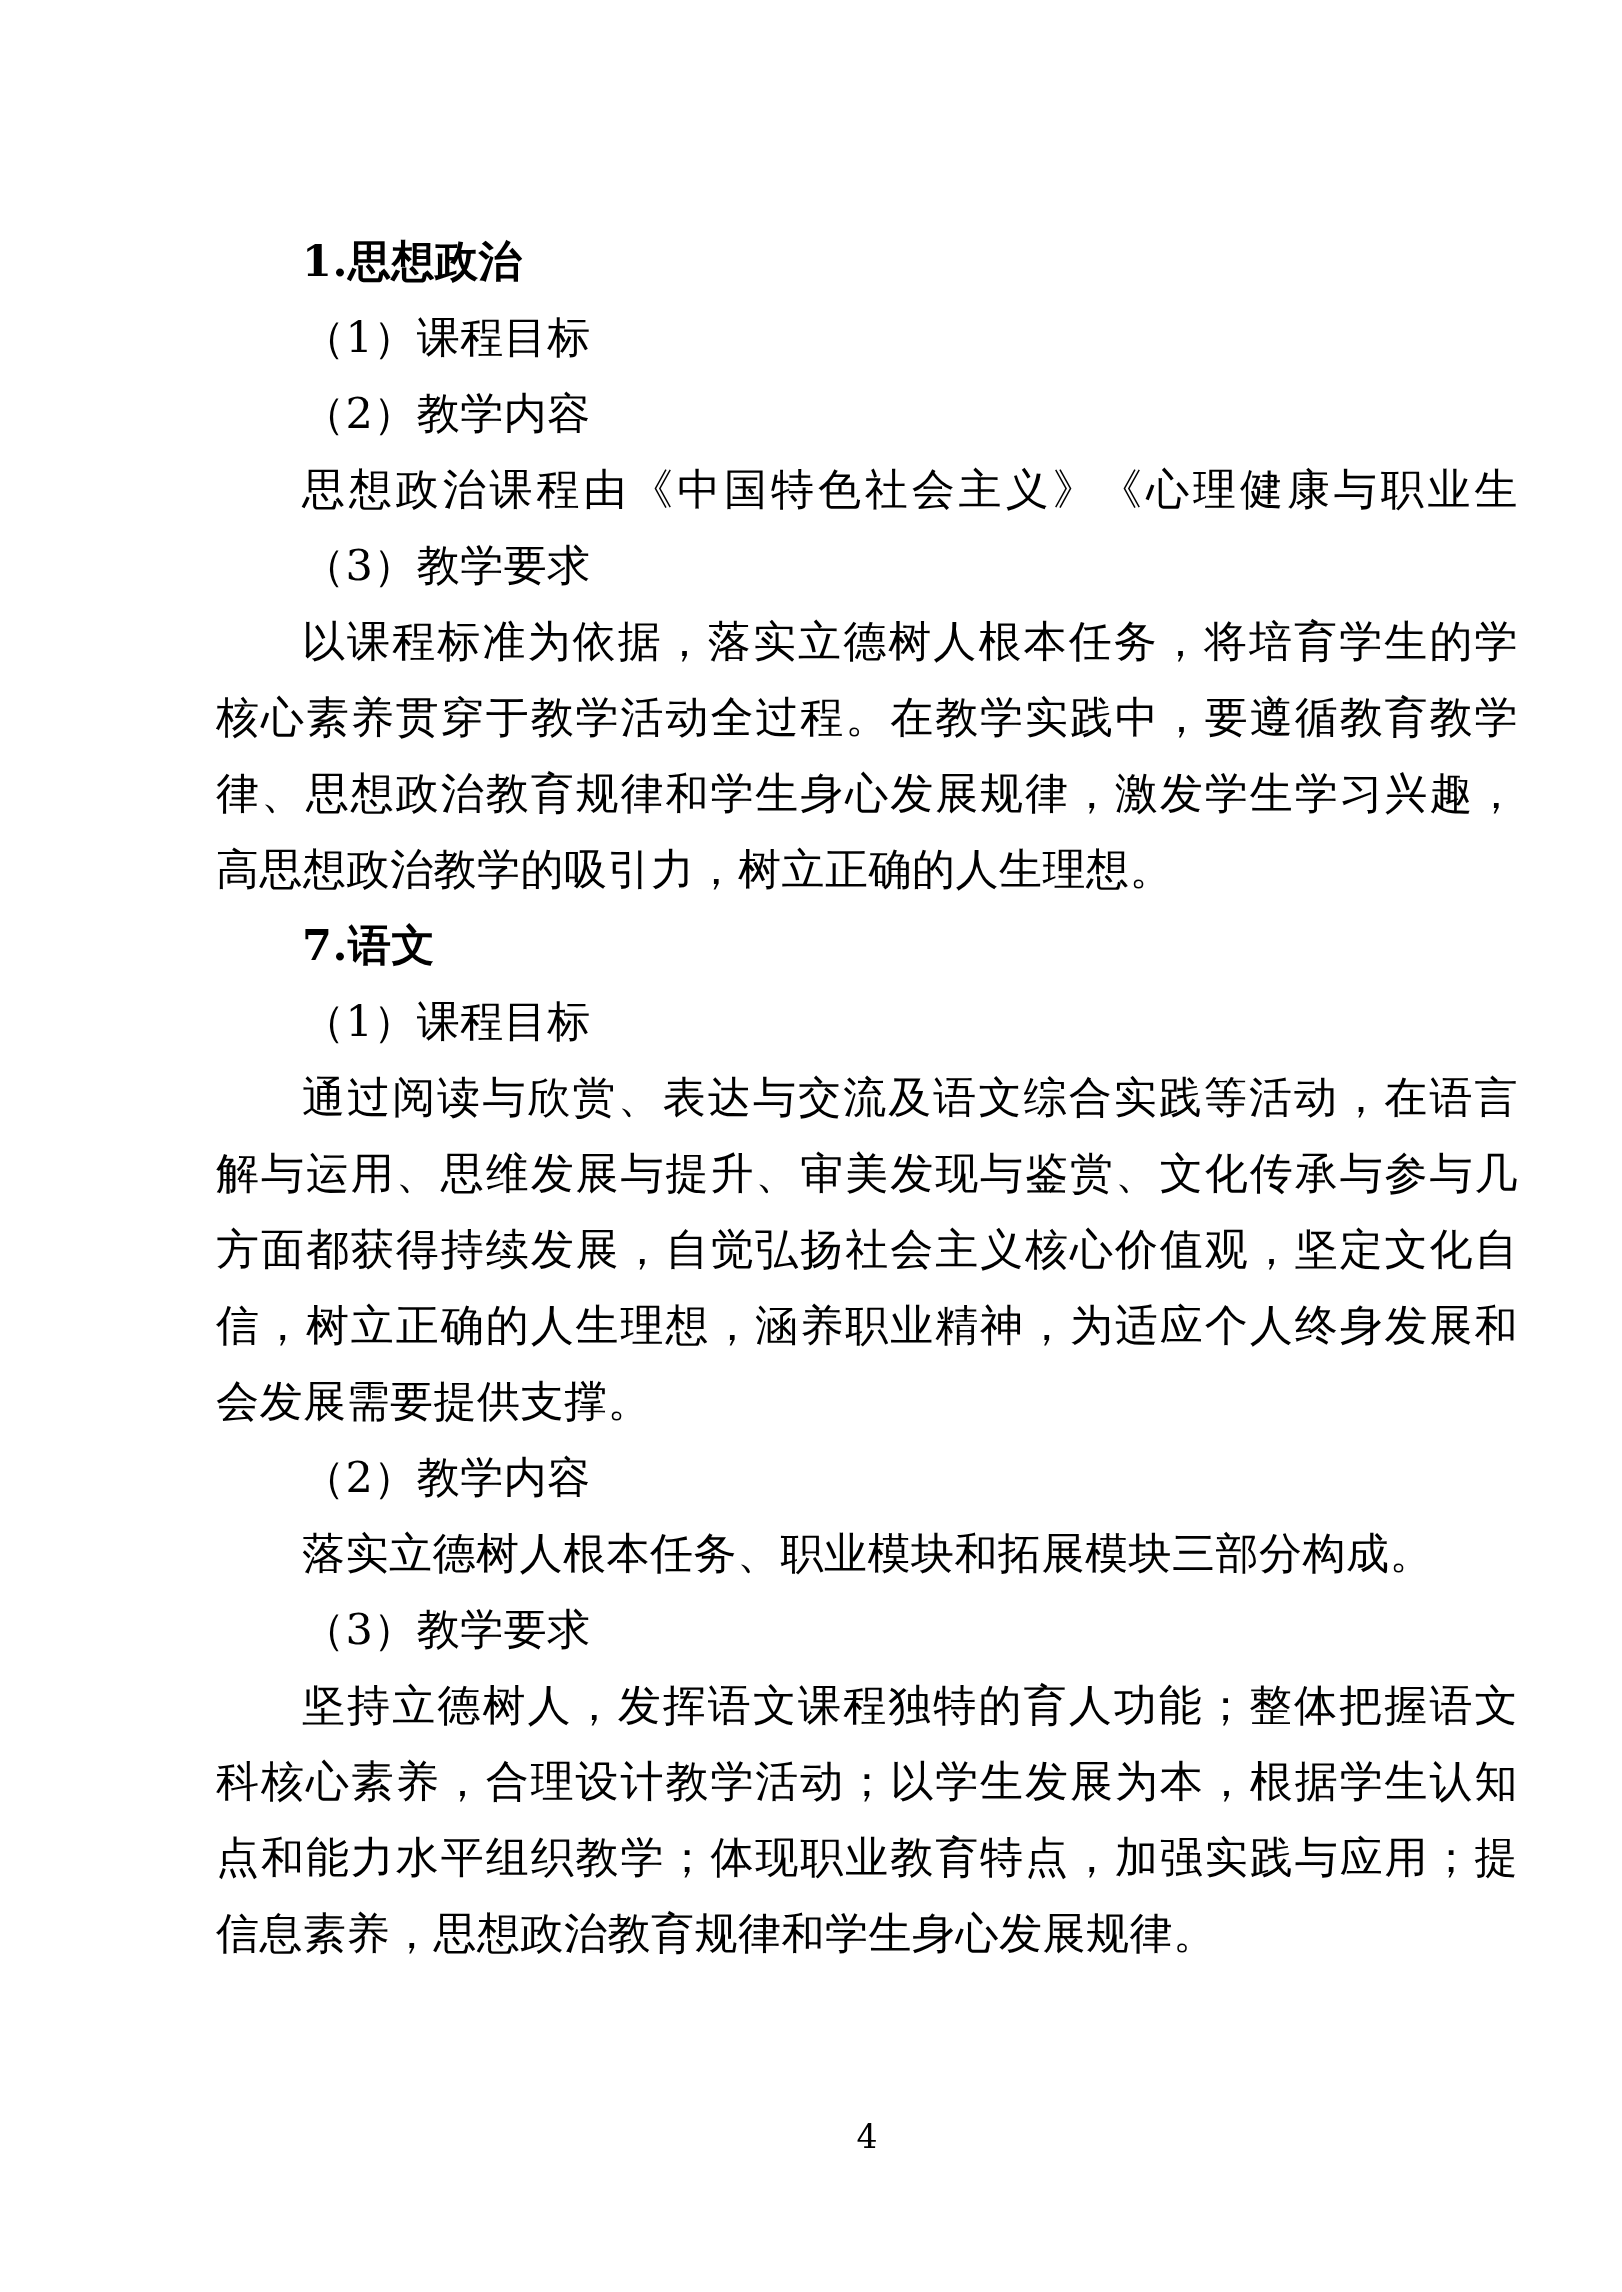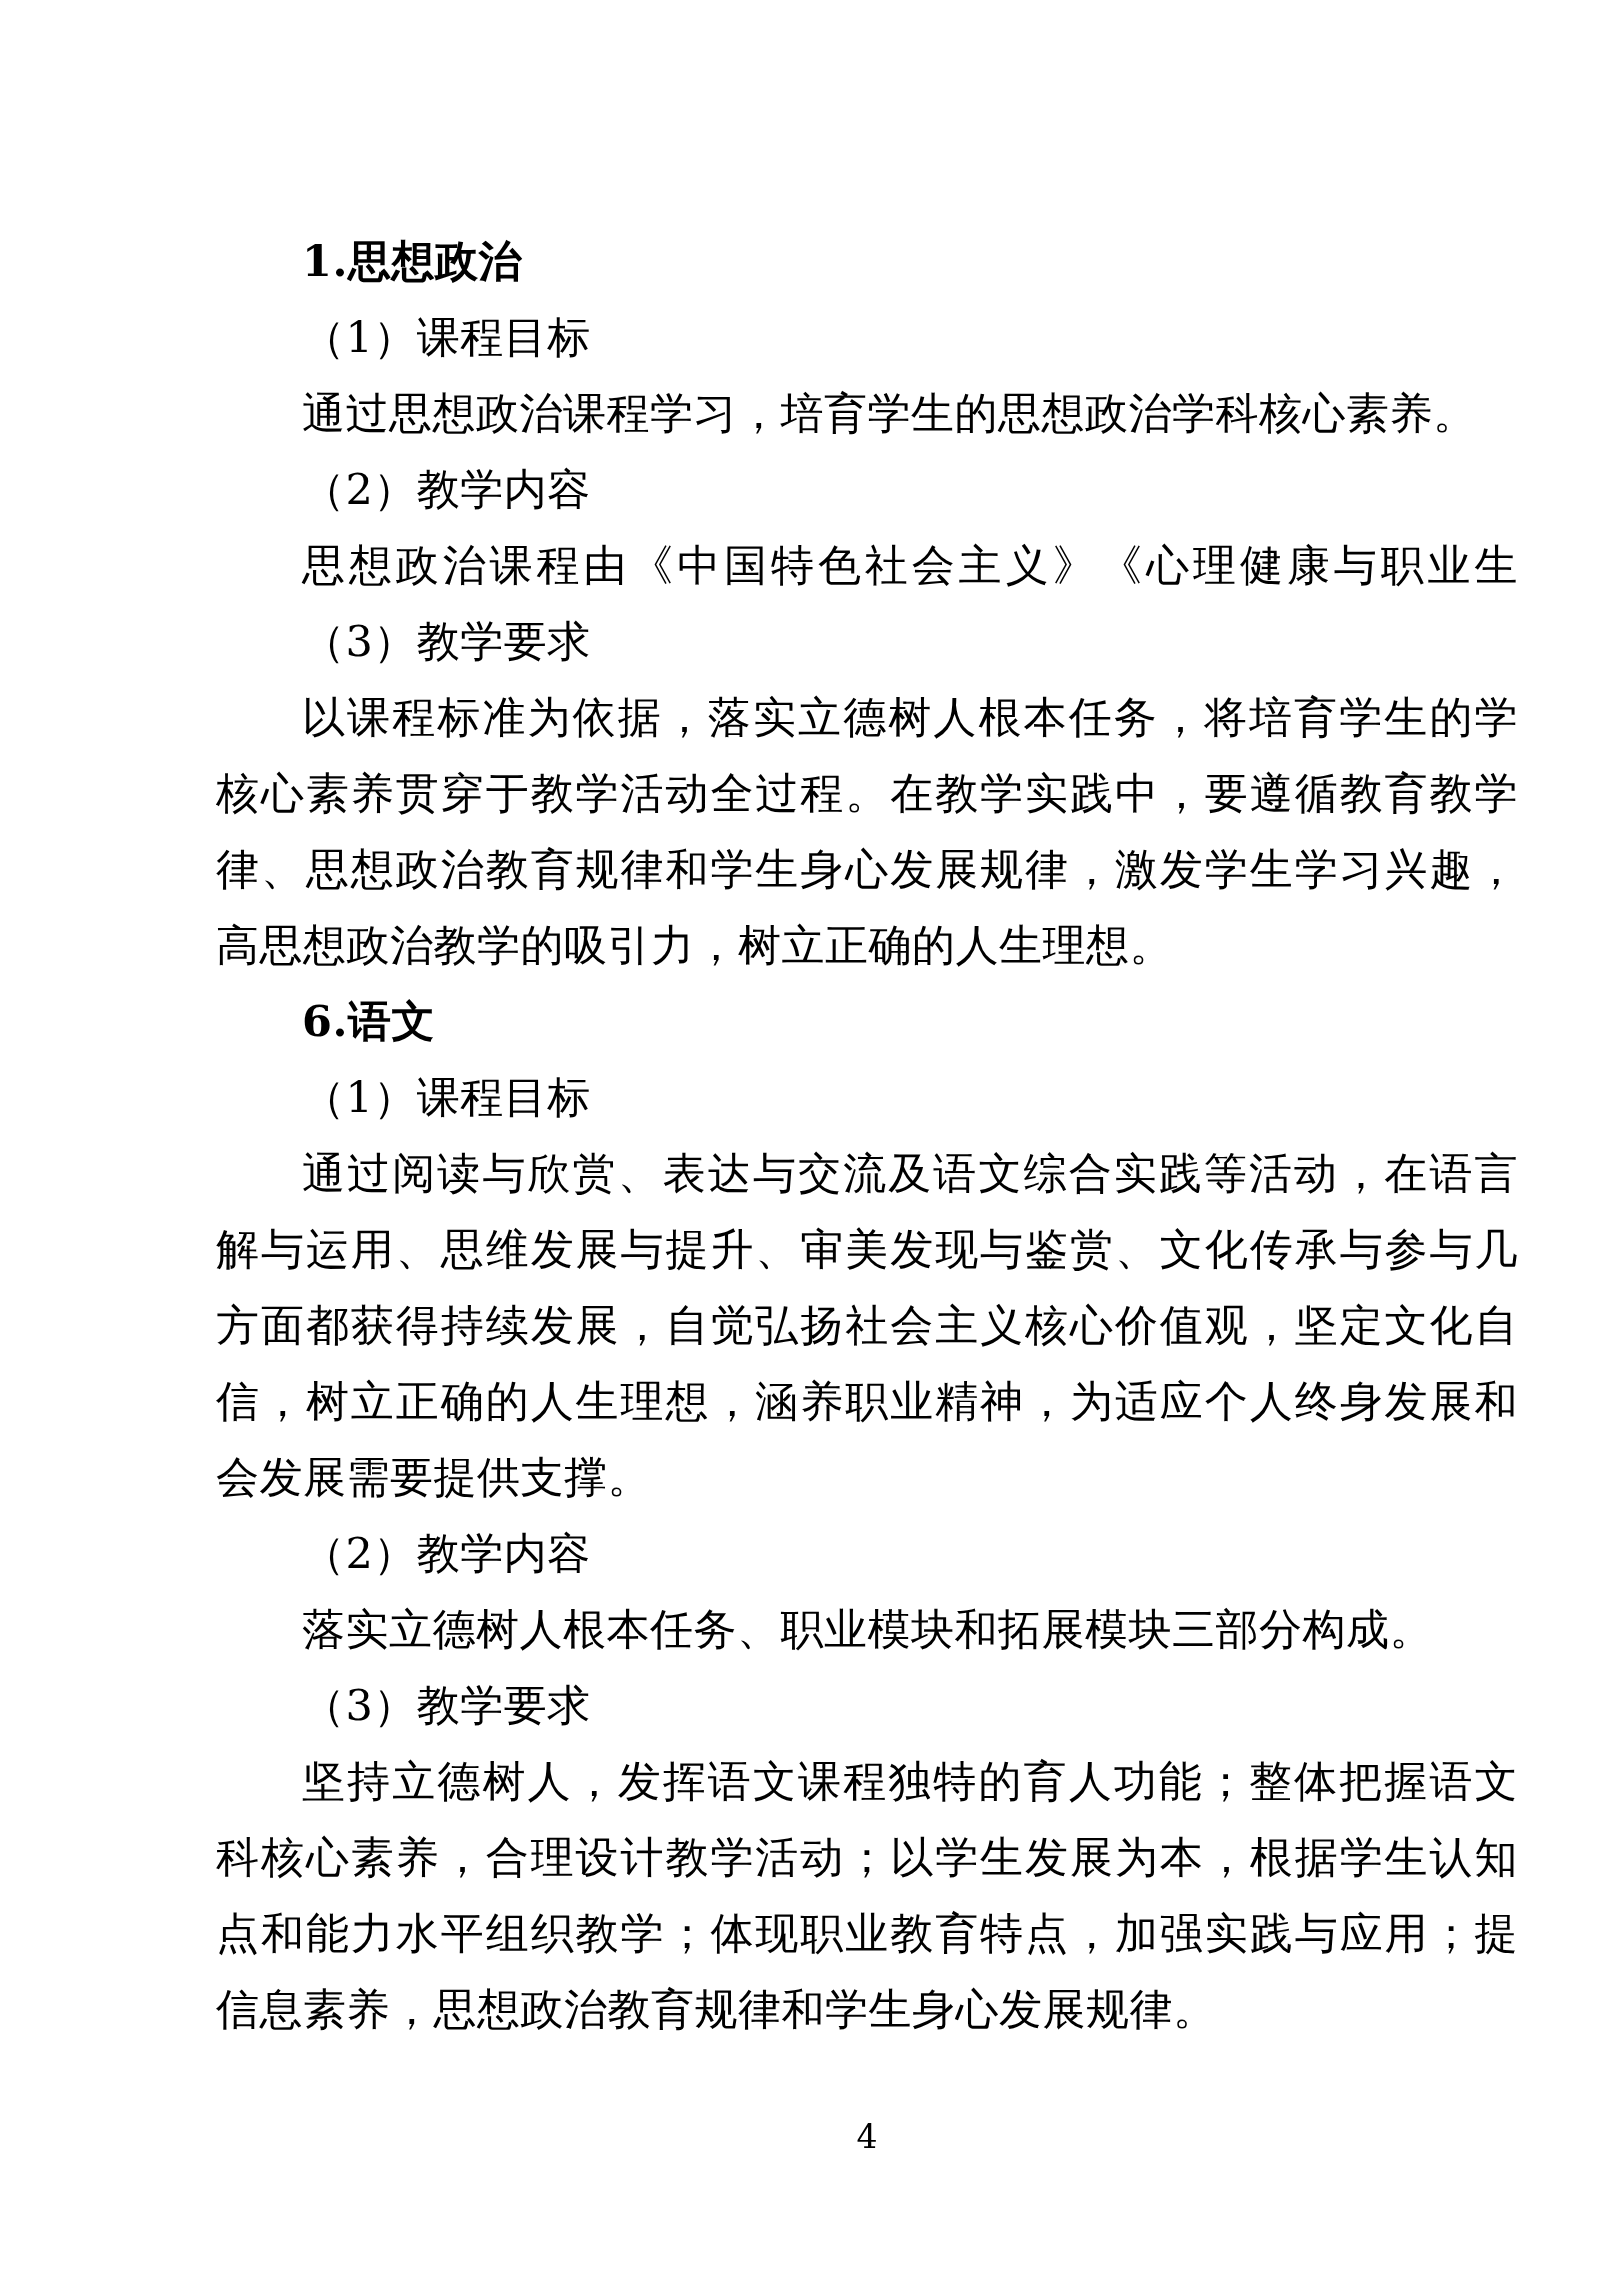--- a/index.html
+++ b/index.html
@@ -50,29 +50,28 @@
     line-height: 43px;
   }
 </style>
 </head>
 <body>
 
 <div class="page">
   <div class="text-block">
       <div class="line heading indent">1.思想政治</div>
       <div class="line indent">（1）课程目标</div>
-      <div class="line indent">通过思想政治课程学习，培育学生的思想政治学科核心素养。</div>
       <div class="line indent">（2）教学内容</div>
       <div class="line indent fill">思想政治课程由《中国特色社会主义》《心理健康与职业生涯》</div>
       <div class="line indent">（3）教学要求</div>
       <div class="line indent fill">以课程标准为依据，落实立德树人根本任务，将培育学生的学科</div>
       <div class="line fill">核心素养贯穿于教学活动全过程。在教学实践中，要遵循教育教学规</div>
       <div class="line fill">律、思想政治教育规律和学生身心发展规律，激发学生学习兴趣，提</div>
       <div class="line">高思想政治教学的吸引力，树立正确的人生理想。</div>
-      <div class="line heading indent">6.语文</div>
+      <div class="line heading indent">7.语文</div>
       <div class="line indent">（1）课程目标</div>
       <div class="line indent fill">通过阅读与欣赏、表达与交流及语文综合实践等活动，在语言理</div>
       <div class="line fill">解与运用、思维发展与提升、审美发现与鉴赏、文化传承与参与几个</div>
       <div class="line fill">方面都获得持续发展，自觉弘扬社会主义核心价值观，坚定文化自</div>
       <div class="line fill">信，树立正确的人生理想，涵养职业精神，为适应个人终身发展和社</div>
       <div class="line">会发展需要提供支撑。</div>
       <div class="line indent">（2）教学内容</div>
       <div class="line indent">落实立德树人根本任务、职业模块和拓展模块三部分构成。</div>
       <div class="line indent">（3）教学要求</div>
       <div class="line indent fill">坚持立德树人，发挥语文课程独特的育人功能；整体把握语文学</div>

